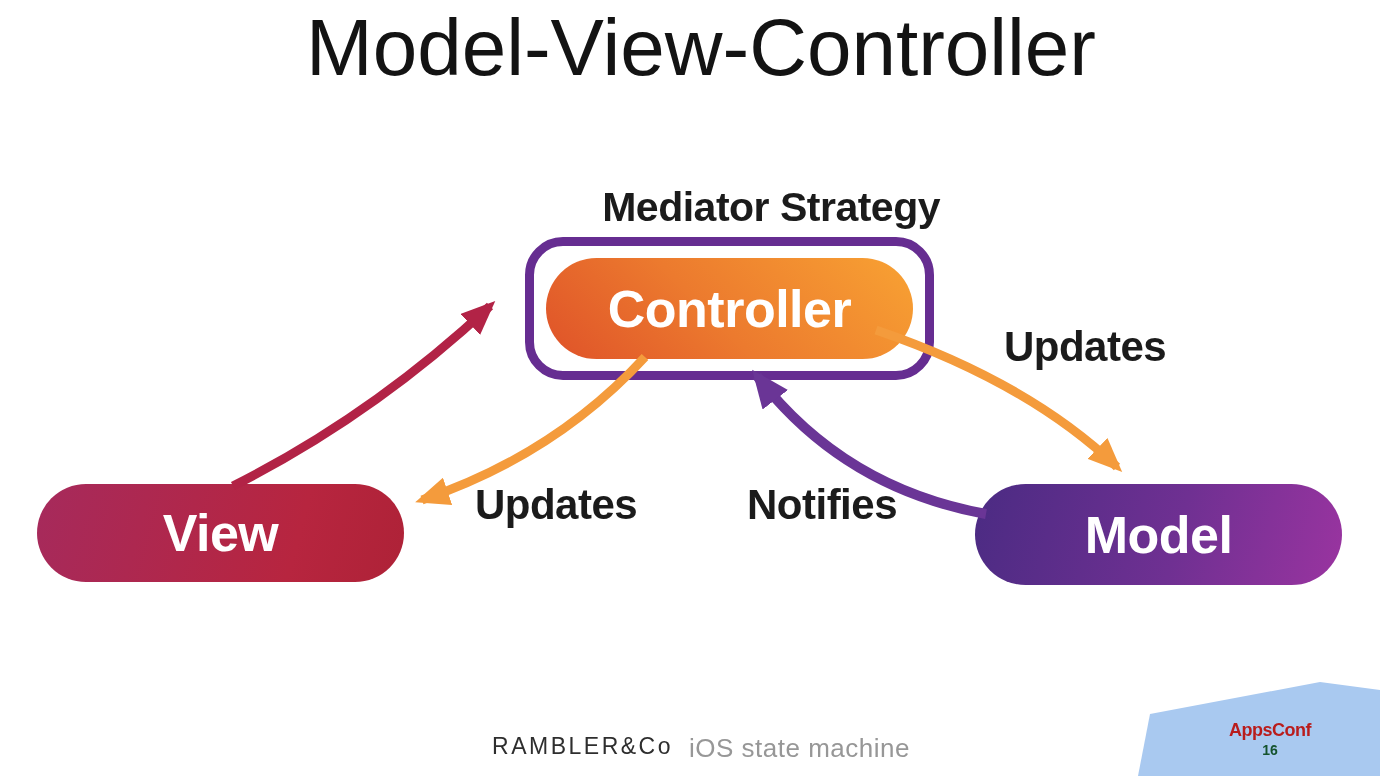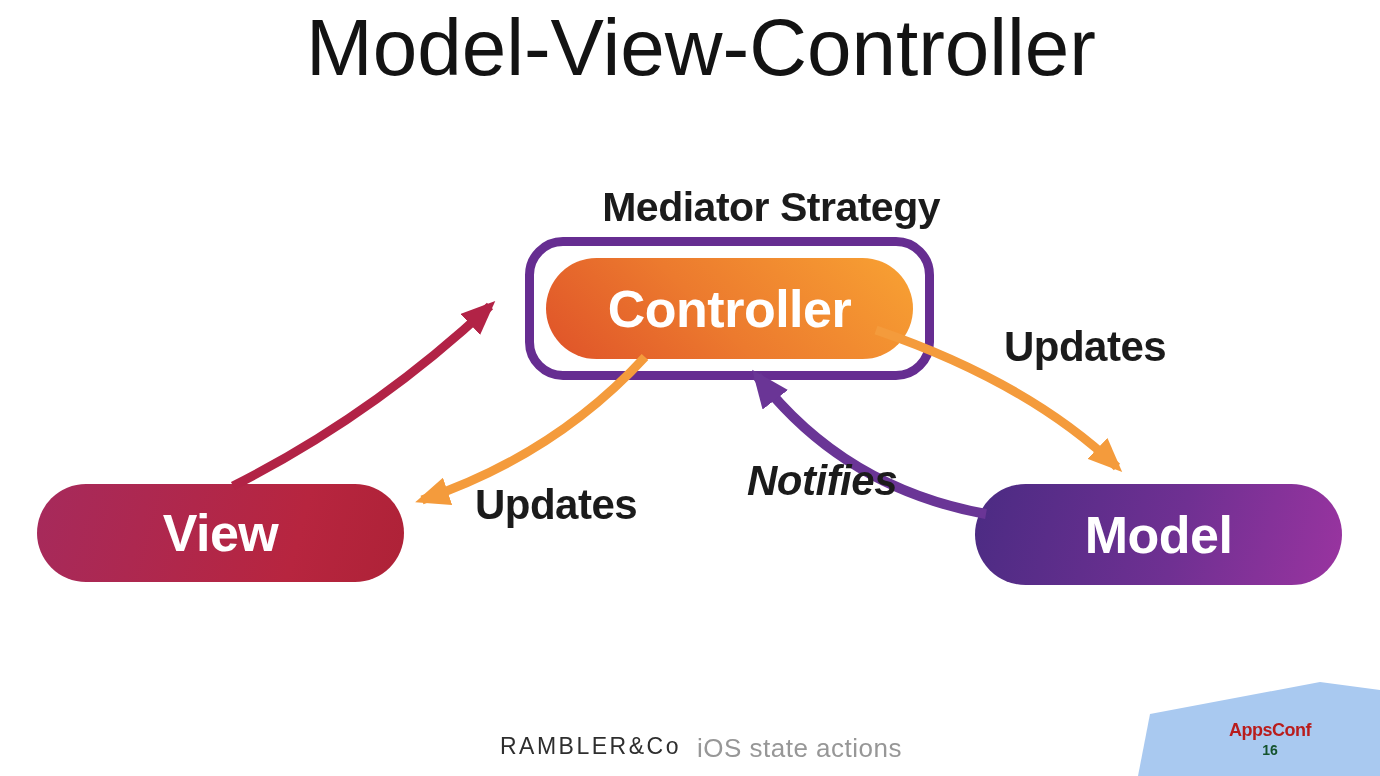--- a/index.html
+++ b/index.html
@@ -100,21 +100,21 @@
   .edge-label {
     position: absolute;
     font-size: 42px;
     font-weight: 700;
     color: #1b1b1b;
     text-align: center;
     letter-spacing: -0.5px;
   }
   .edge-sends   { left: 92px;  top: 295px; width: 260px; line-height: 1.32; }
   .edge-updates-left  { left: 456px; top: 481px; width: 200px; }
-  .edge-notifies      { left: 722px; top: 457px; width: 200px; font-style: italic; }
+  .edge-notifies      { left: 722px; top: 481px; width: 200px; }
   .edge-updates-right { left: 985px; top: 323px; width: 200px; }
 
   
   .footer {
     position: absolute;
     left: 0;
     bottom: 12px;
     width: 100%;
     display: flex;
     justify-content: center;
@@ -205,21 +205,21 @@
     <path d="M 986 514 Q 843 488 757 376" fill="none" stroke="#6a3596" stroke-width="10" marker-end="url(#head-purple)"></path>
     <path d="M 876 330 Q 1028 382 1117 467" fill="none" stroke="#f49b3c" stroke-width="9" marker-end="url(#head-orange)"></path>
   </svg>
 
   <div class="edge-label edge-updates-left">Updates</div>
   <div class="edge-label edge-notifies">Notifies</div>
   <div class="edge-label edge-updates-right">Updates</div>
 
   <div class="footer">
     <span class="rambler-logo">RAMBLER&amp;Co</span>
-    <span class="deck-subtitle">iOS state actions</span>
+    <span class="deck-subtitle">iOS state machine</span>
   </div>
 
   <div class="badge">
     <div class="badge-inner">
       <div class="badge-label">AppsConf</div>
       <div class="badge-page">16</div>
     </div>
   </div>
 
 </div>

